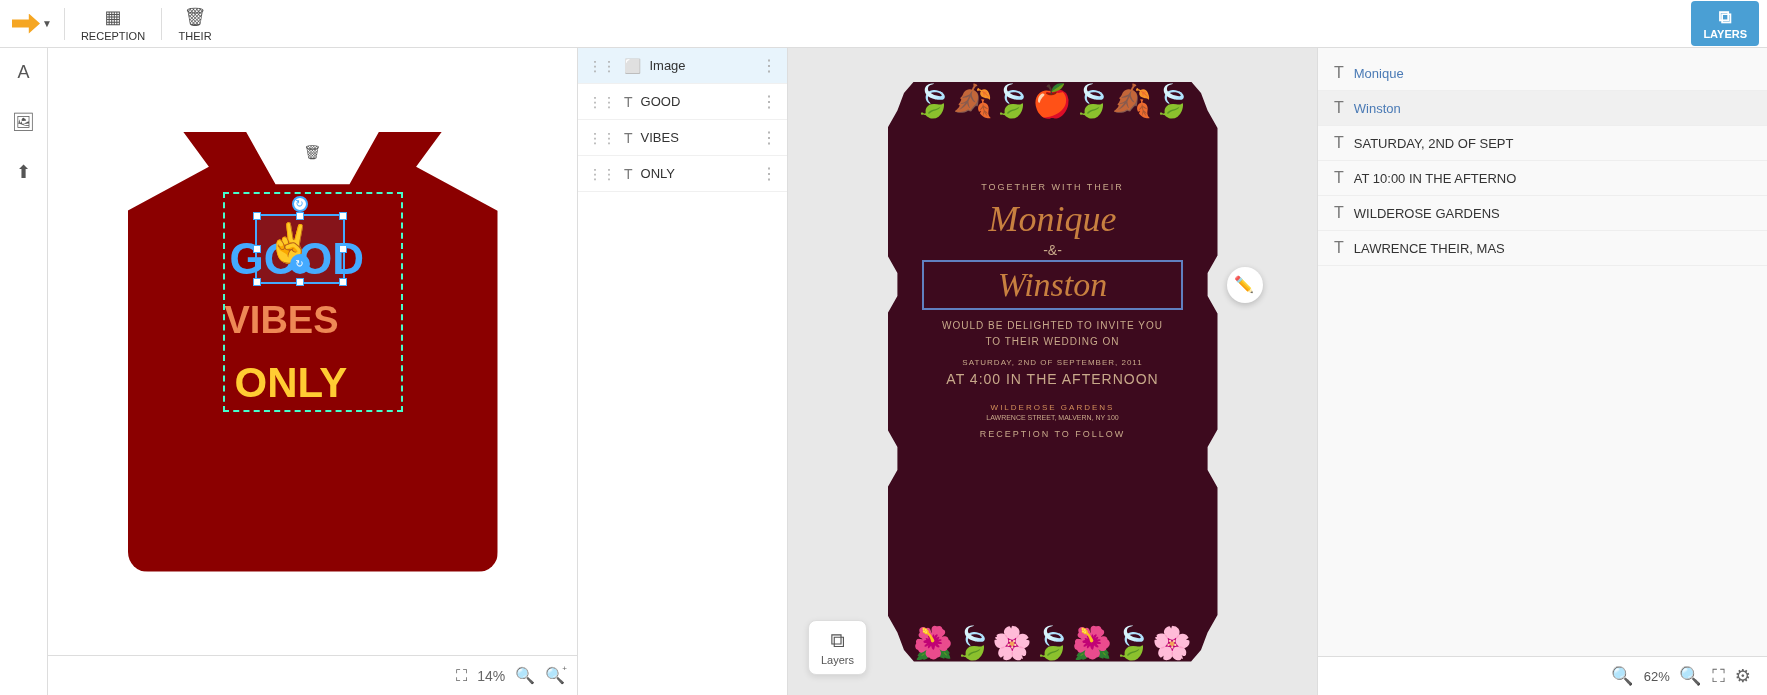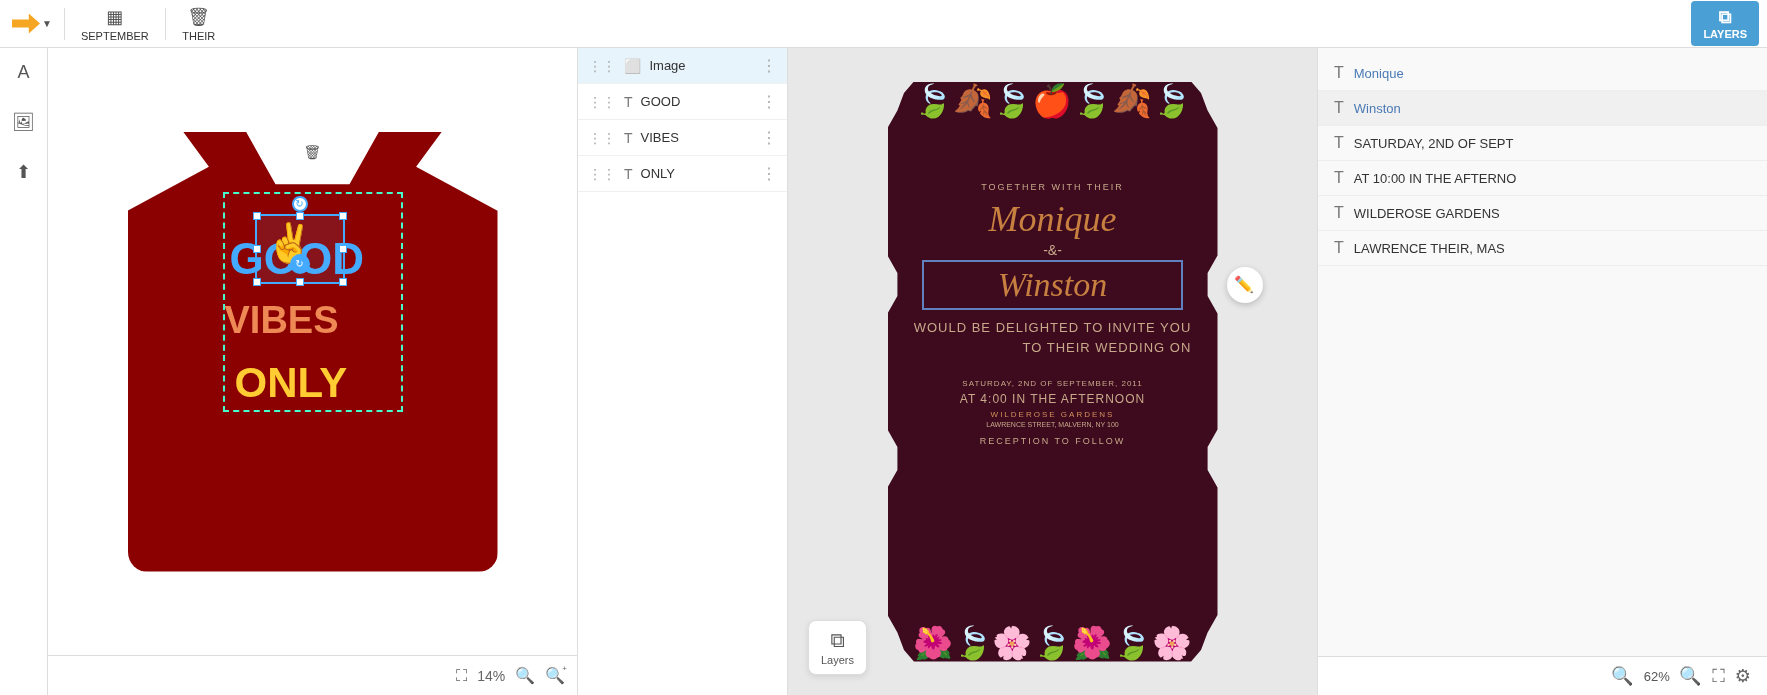--- a/index.html
+++ b/index.html
@@ -160,23 +160,23 @@
       display: flex; flex-direction: column; align-items: center;
       justify-content: flex-start; padding: 10px 20px; z-index: 3;
     }
     .card-together { font-size: 9px; color: #c8a98a; letter-spacing: 2px; text-transform: uppercase; margin-bottom: 6px; }
     .card-monique { font-size: 36px; color: #c88040; font-style: italic; font-family: Georgia, serif; margin-bottom: 2px; }
     .card-ampersand { font-size: 14px; color: #c8a98a; margin-bottom: 2px; }
     .card-winston-box {
       border: 2px solid #6080c0; width: 90%; padding: 4px; margin-bottom: 8px;
     }
     .card-winston { font-size: 34px; color: #c88040; font-style: italic; font-family: Georgia, serif; text-align: center; }
-    .card-invite { font-size: 13px; color: #c8a98a; text-align: right; letter-spacing: 1px; line-height: 1.6; margin-bottom: 20px; }
+    .card-invite { font-size: 10px; color: #c8a98a; text-align: center; letter-spacing: 1px; line-height: 1.6; margin-bottom: 8px; }
     .card-date { font-size: 8px; color: #c8a98a; letter-spacing: 1px; margin-bottom: 4px; }
-    .card-time { font-size: 12px; color: #c8a98a; letter-spacing: 1px; margin-bottom: 4px; }
+    .card-time { font-size: 14px; color: #c8a98a; letter-spacing: 1px; margin-bottom: 16px; }
     .card-venue { font-size: 8px; color: #d4905a; letter-spacing: 2px; margin-bottom: 2px; }
     .card-address { font-size: 7px; color: #c8a98a; margin-bottom: 8px; }
     .card-reception { font-size: 9px; color: #c8a98a; letter-spacing: 2px; text-transform: uppercase; }
 
     
     .card-edit-btn {
       position: absolute; top: 185px; right: -45px;
       width: 36px; height: 36px; background: #fff; border-radius: 50%;
       display: flex; align-items: center; justify-content: center;
       box-shadow: 0 2px 6px rgba(0,0,0,0.2); cursor: pointer; z-index: 10;
@@ -203,21 +203,21 @@
 <body>
 
 <div class="toolbar">
   <div class="toolbar-arrow">
     <div class="yellow-arrow"></div>
     <span class="arrow-dropdown">▼</span>
   </div>
   <div class="toolbar-divider"></div>
   <button class="toolbar-btn">
     <span class="toolbar-icon">▦</span>
-    <span>SEPTEMBER</span>
+    <span>RECEPTION</span>
   </button>
   <div class="toolbar-divider"></div>
   <button class="toolbar-btn">
     <span class="toolbar-icon">🗑</span>
     <span>THEIR</span>
   </button>
   <button class="layers-btn">
     <span class="layers-btn-icon">⧉</span>
     <span>LAYERS</span>
   </button>

